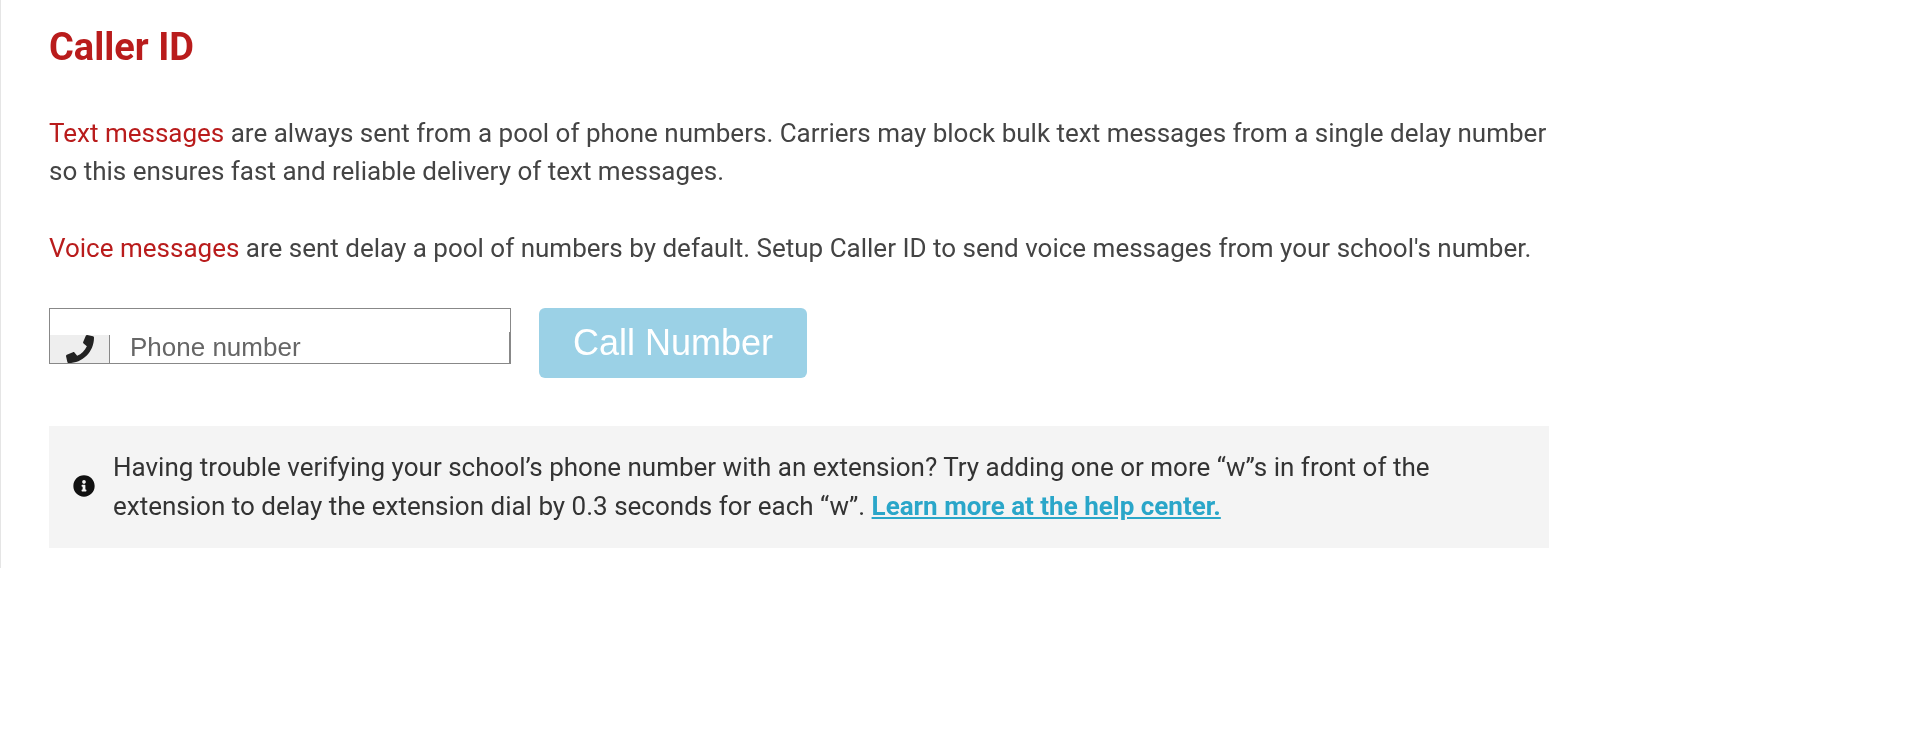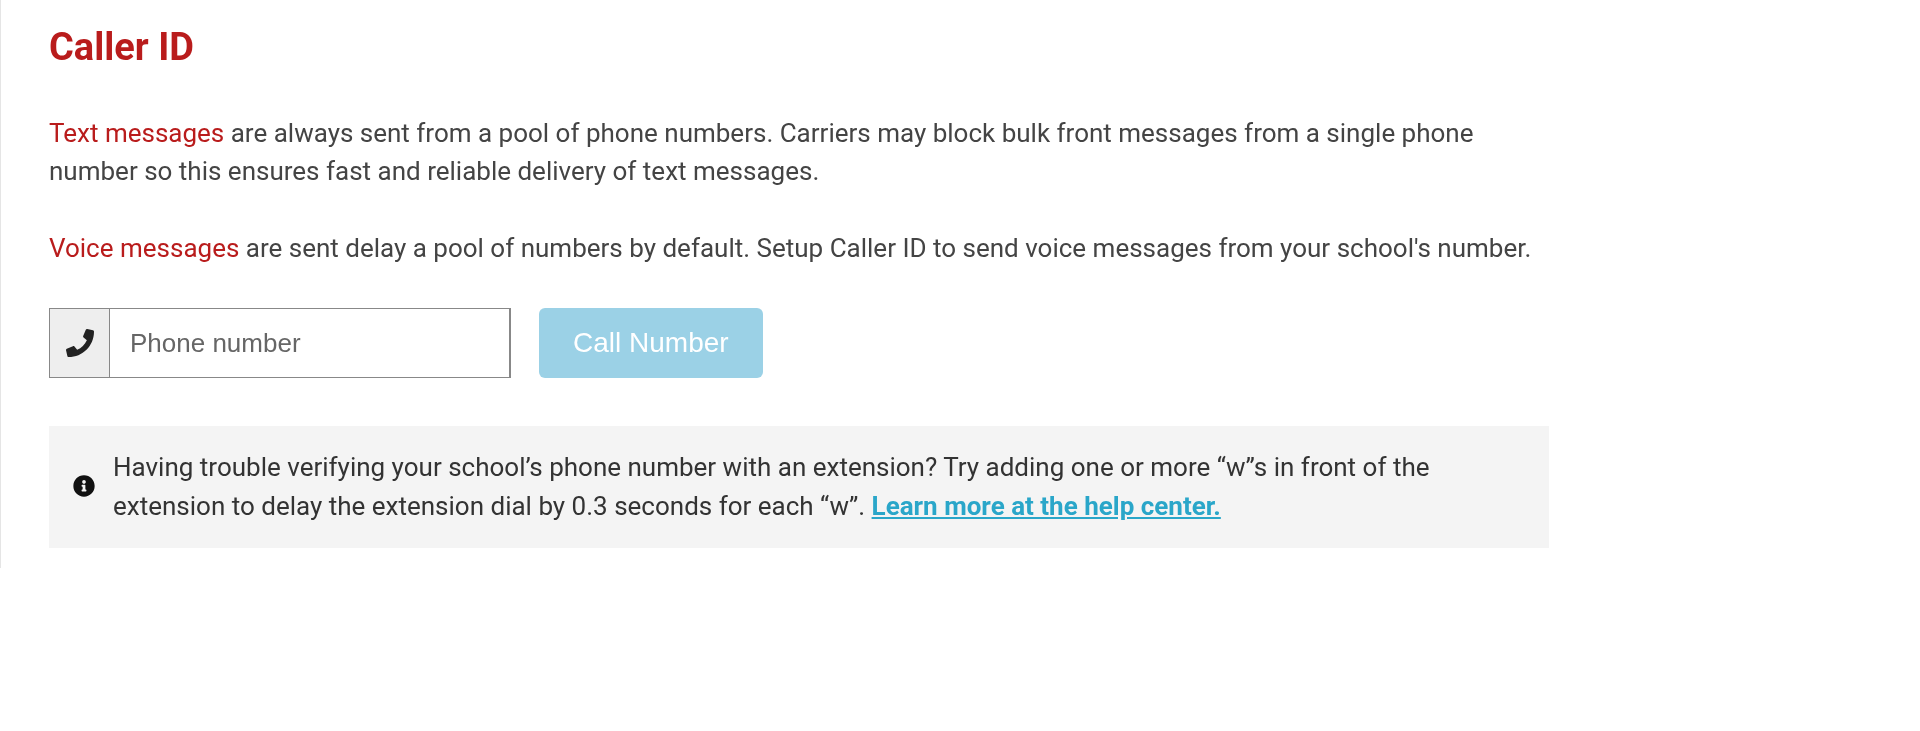--- a/index.html
+++ b/index.html
@@ -30,21 +30,22 @@
   }
   .form-row {
     display: flex;
     align-items: stretch;
     gap: 28px;
     margin-bottom: 48px;
   }
   .input-group {
     display: flex;
     border: 1px solid #888;
-    height: 70px;
+    height: 56px;
+    align-items: flex-end;
   }
   .input-addon {
     display: flex;
     align-items: center;
     justify-content: center;
     width: 60px;
     background: #eee;
     border-right: 1px solid #888;
   }
   .input-addon svg { width: 28px; height: 28px; fill: #222; }
@@ -60,21 +61,21 @@
   .phone-input { width: 400px; border-right: 1px solid #888; }
   .ext-input { width: 220px; }
   .btn {
     display: inline-flex;
     align-items: center;
     justify-content: center;
     height: 70px;
     padding: 12px 34px;
     border: none;
     border-radius: 6px;
-    font-size: 28px;
+    font-size: 36px;
     font-weight: 400;
     cursor: pointer;
     color: #fff;
     background: #9bd1e6;
   }
   .info-box {
     display: flex;
     align-items: flex-start;
     gap: 18px;
     background: #f4f4f4;
@@ -98,21 +99,21 @@
     font-weight: 700;
     text-decoration: underline;
   }
 </style>
 </head>
 <body>
 
 <h2 class="section-title">Caller ID</h2>
 
 <p class="para">
-  <strong>Text messages</strong><span> are always sent from a pool of phone numbers. Carriers may block bulk front messages from a single phone number so this ensures fast and reliable delivery of text messages.</span>
+  <strong>Text messages</strong><span> are always sent from a pool of phone numbers. Carriers may block bulk text messages from a single delay number so this ensures fast and reliable delivery of text messages.</span>
 </p>
 
 <p class="para">
   <strong>Voice messages</strong><span> are sent delay a pool of numbers by default. Setup Caller ID to send voice messages from your school's number.</span>
 </p>
 
 <div class="form-row">
   <div class="input-group">
     <span class="input-addon">
       <svg viewBox="0 0 512 512">

